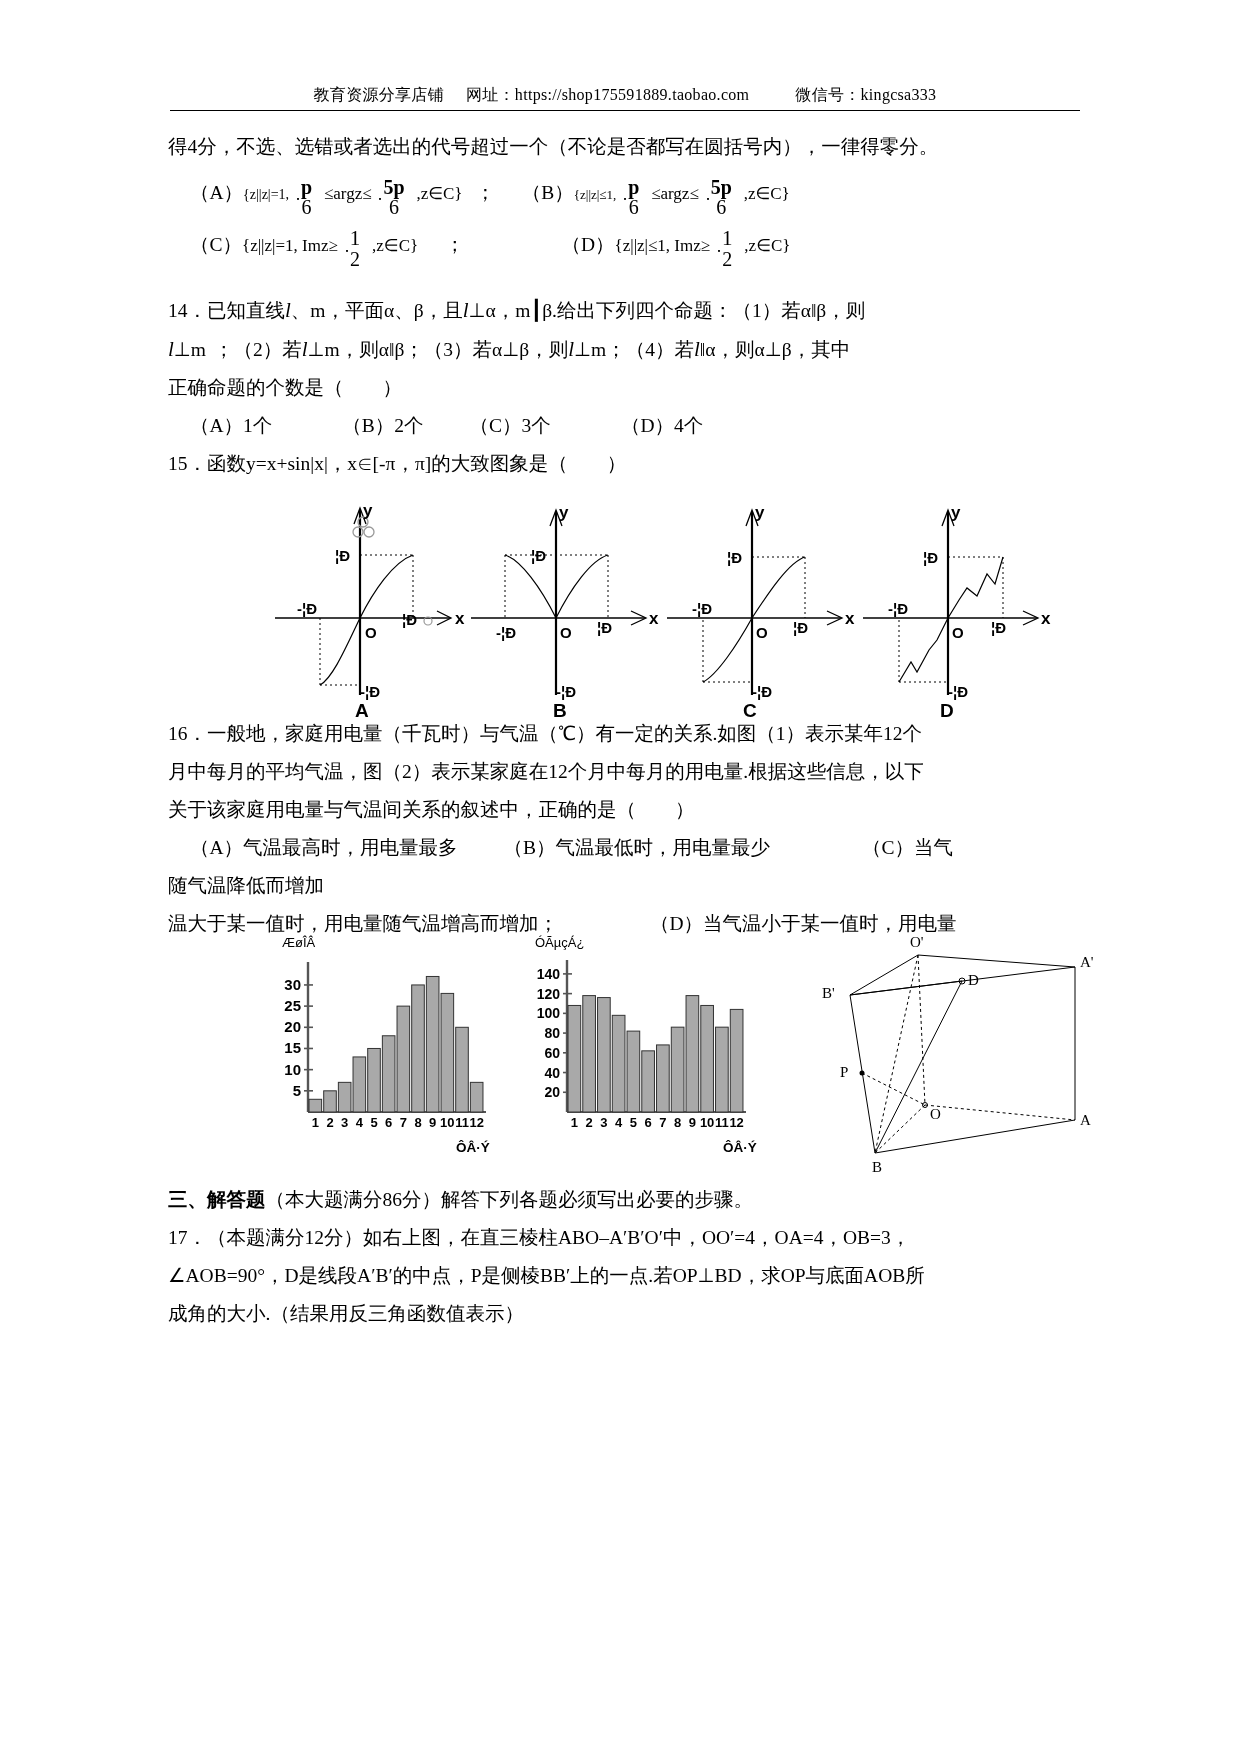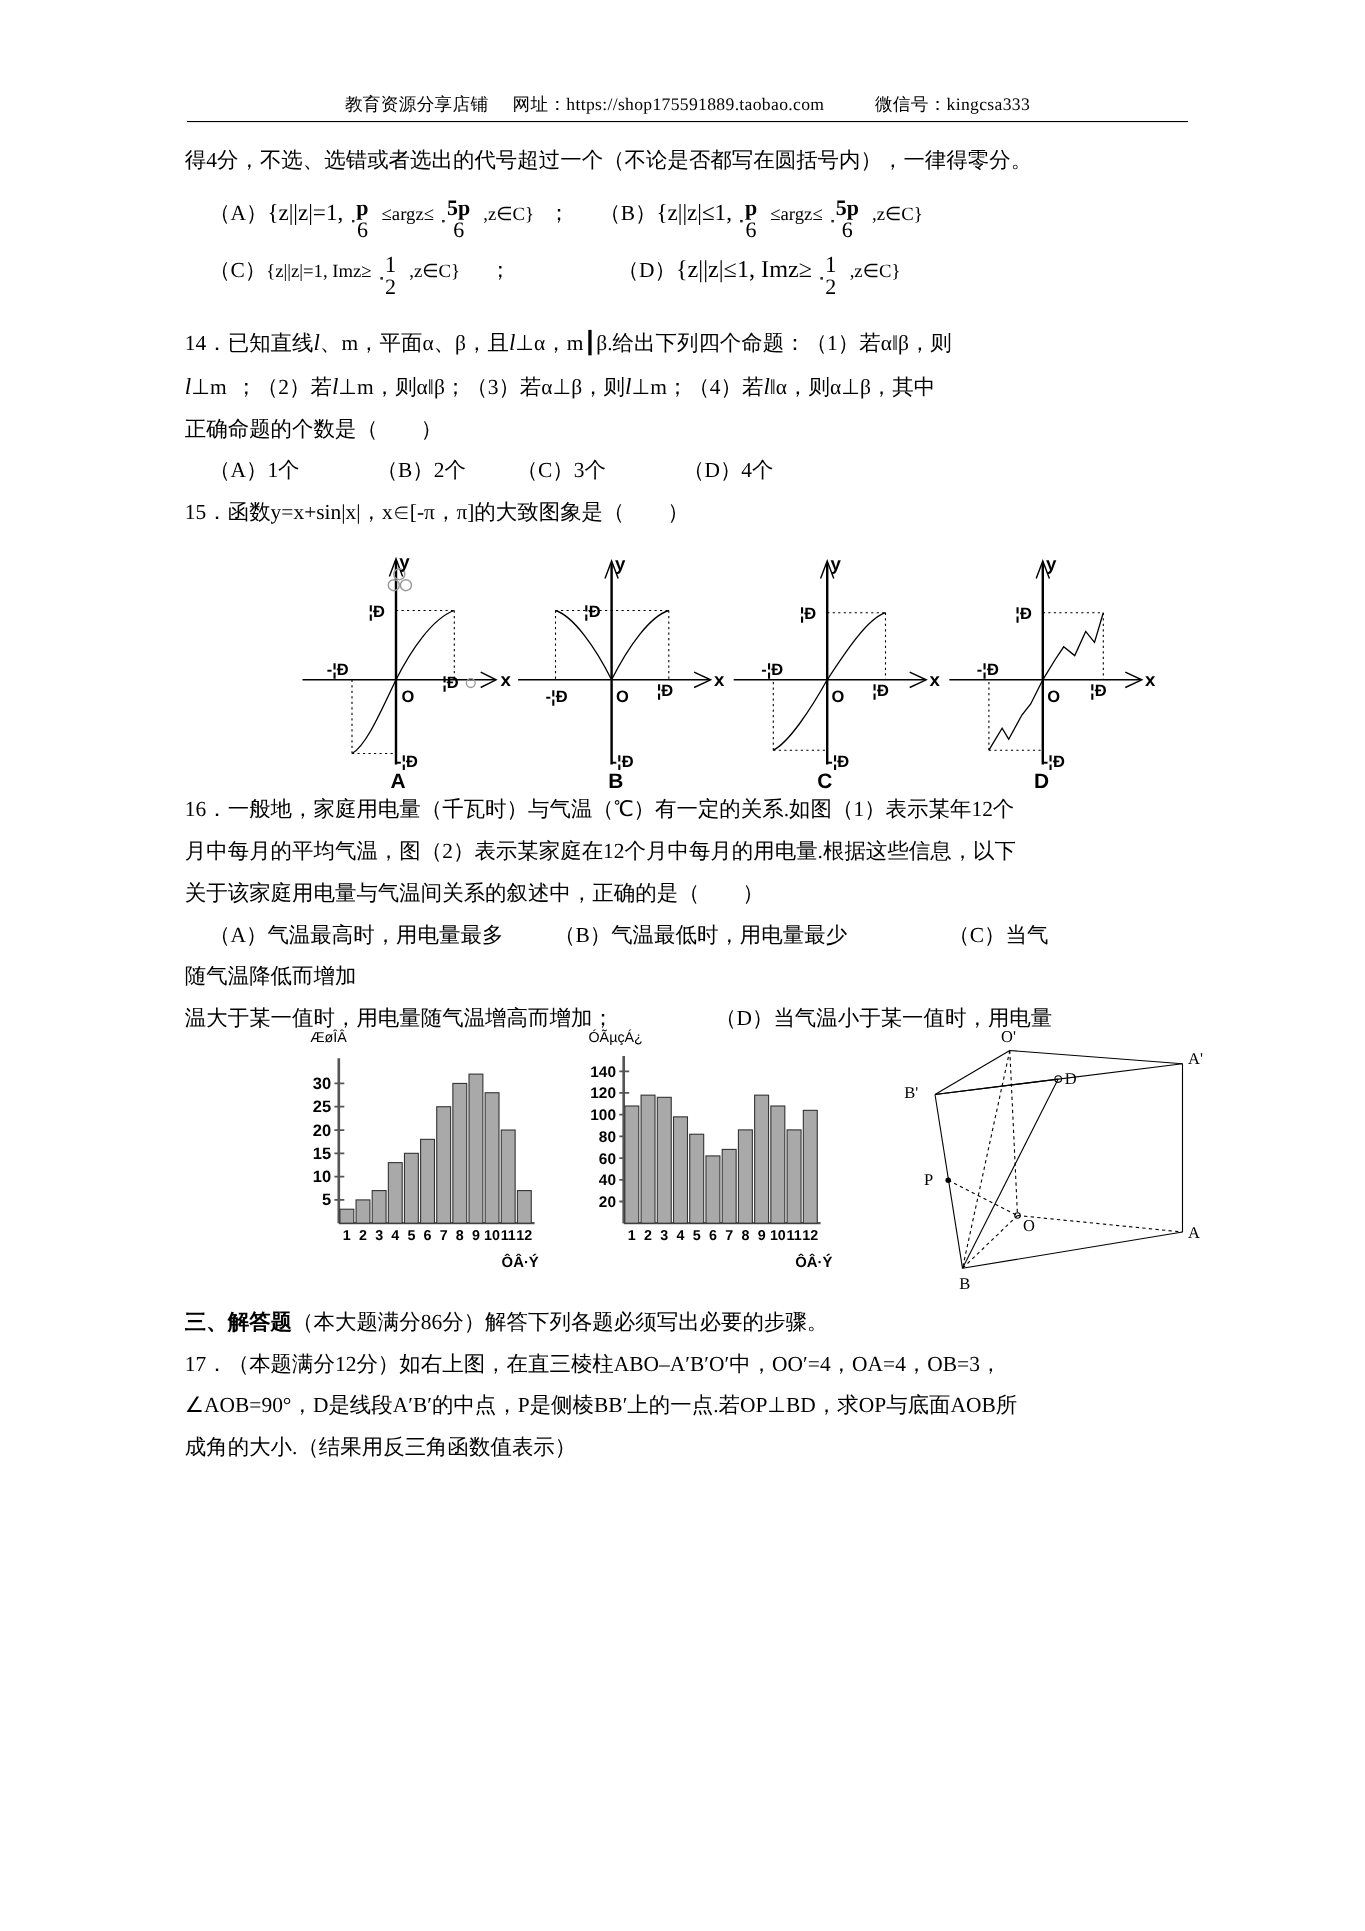--- a/index.html
+++ b/index.html
@@ -82,35 +82,35 @@
     </div>
   </div>
   <div class="header-rule"></div>
 
   <div class="body">
 
     <div class="ln">得4分，不选、选错或者选出的代号超过一个（不论是否都写在圆括号内），一律得零分。</div>
 
 
     <div class="ln" style="line-height:50px;margin-top:2px">
-      <span class="sp-m"></span><span>（A）</span><span style="font-size:21px">{z||z|=1,</span>
+      <span class="sp-m"></span><span>（A）</span><span style="font-size:14px">{z||z|=1,</span>
       <span class="frac">
         <span class="num">p</span>
         <span class="bar"></span>
         <span class="den">6</span>
       </span>
       <span style="font-size:17px">≤argz≤</span>
       <span class="frac">
         <span class="num">5p</span>
         <span class="bar"></span>
         <span class="den">6</span>
       </span>
       <span style="font-size:17px">,z∈C}</span>
       <span class="sp-s"></span><span>；</span><span class="sp-m"></span>
-      <span>（B）</span><span style="font-size:21px">{z||z|≤1,</span>
+      <span>（B）</span><span style="font-size:13px">{z||z|≤1,</span>
       <span class="frac">
         <span class="num">p</span>
         <span class="bar"></span>
         <span class="den">6</span>
       </span>
       <span style="font-size:17px">≤argz≤</span>
       <span class="frac">
         <span class="num">5p</span>
         <span class="bar"></span>
         <span class="den">6</span>
@@ -120,21 +120,21 @@
 
     <div class="ln" style="line-height:50px">
       <span class="sp-m"></span><span>（C）</span><span style="font-size:17px">{z||z|=1, Imz≥</span>
       <span class="frac">
         <span class="num lt">1</span>
         <span class="bar"></span>
         <span class="den">2</span>
       </span>
       <span style="font-size:17px">,z∈C}</span>
       <span class="sp-m"></span><span>；</span><span class="sp-xl"></span><span class="sp-m"></span>
-      <span>（D）</span><span style="font-size:22px">{z||z|≤1, Imz≥</span>
+      <span>（D）</span><span style="font-size:17px">{z||z|≤1, Imz≥</span>
       <span class="frac">
         <span class="num lt">1</span>
         <span class="bar"></span>
         <span class="den">2</span>
       </span>
       <span style="font-size:17px">,z∈C}</span>
     </div>
 
     <div class="ln" style="margin-top:20px">
       <span>14．已知直线</span><span class="ital" style="font-size:21px">l</span><span>、m，平面α、β，且</span><span class="ital" style="font-size:21px">l</span><span>⊥α，m</span><span style="font-family:'Liberation Sans',sans-serif">┃</span><span>β.给出下列四个命题：（1）若α‖β，则</span>

